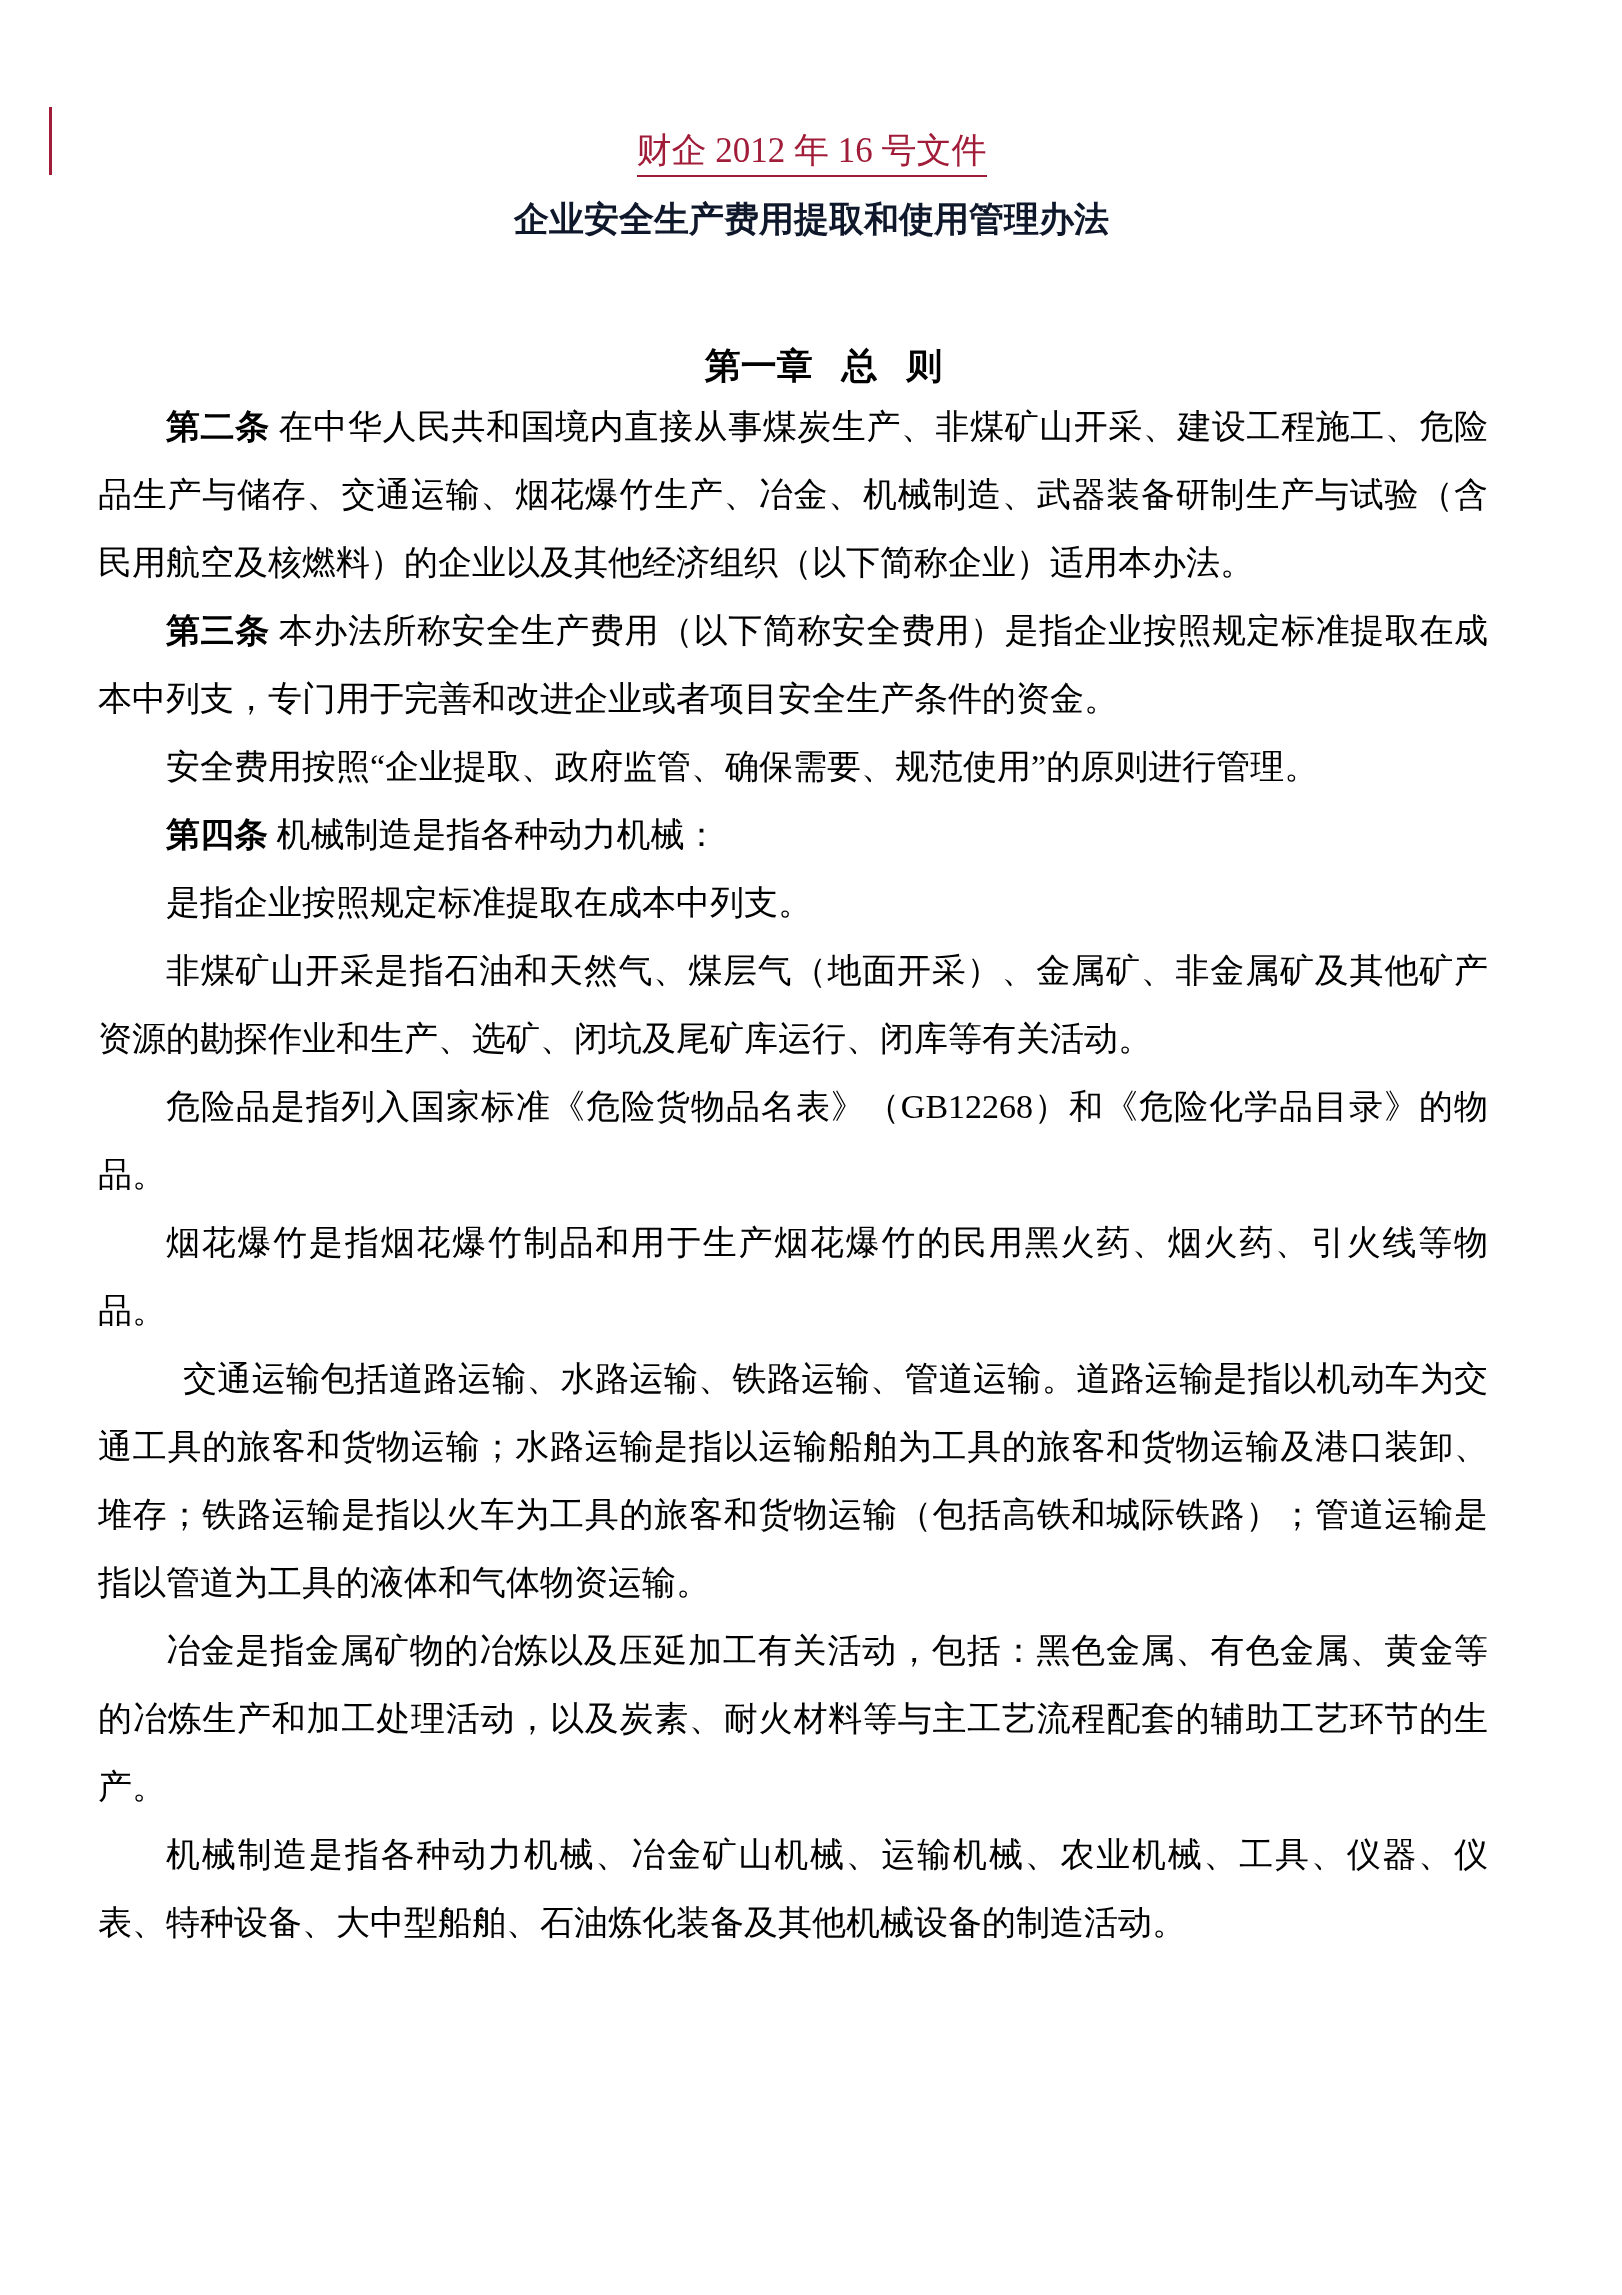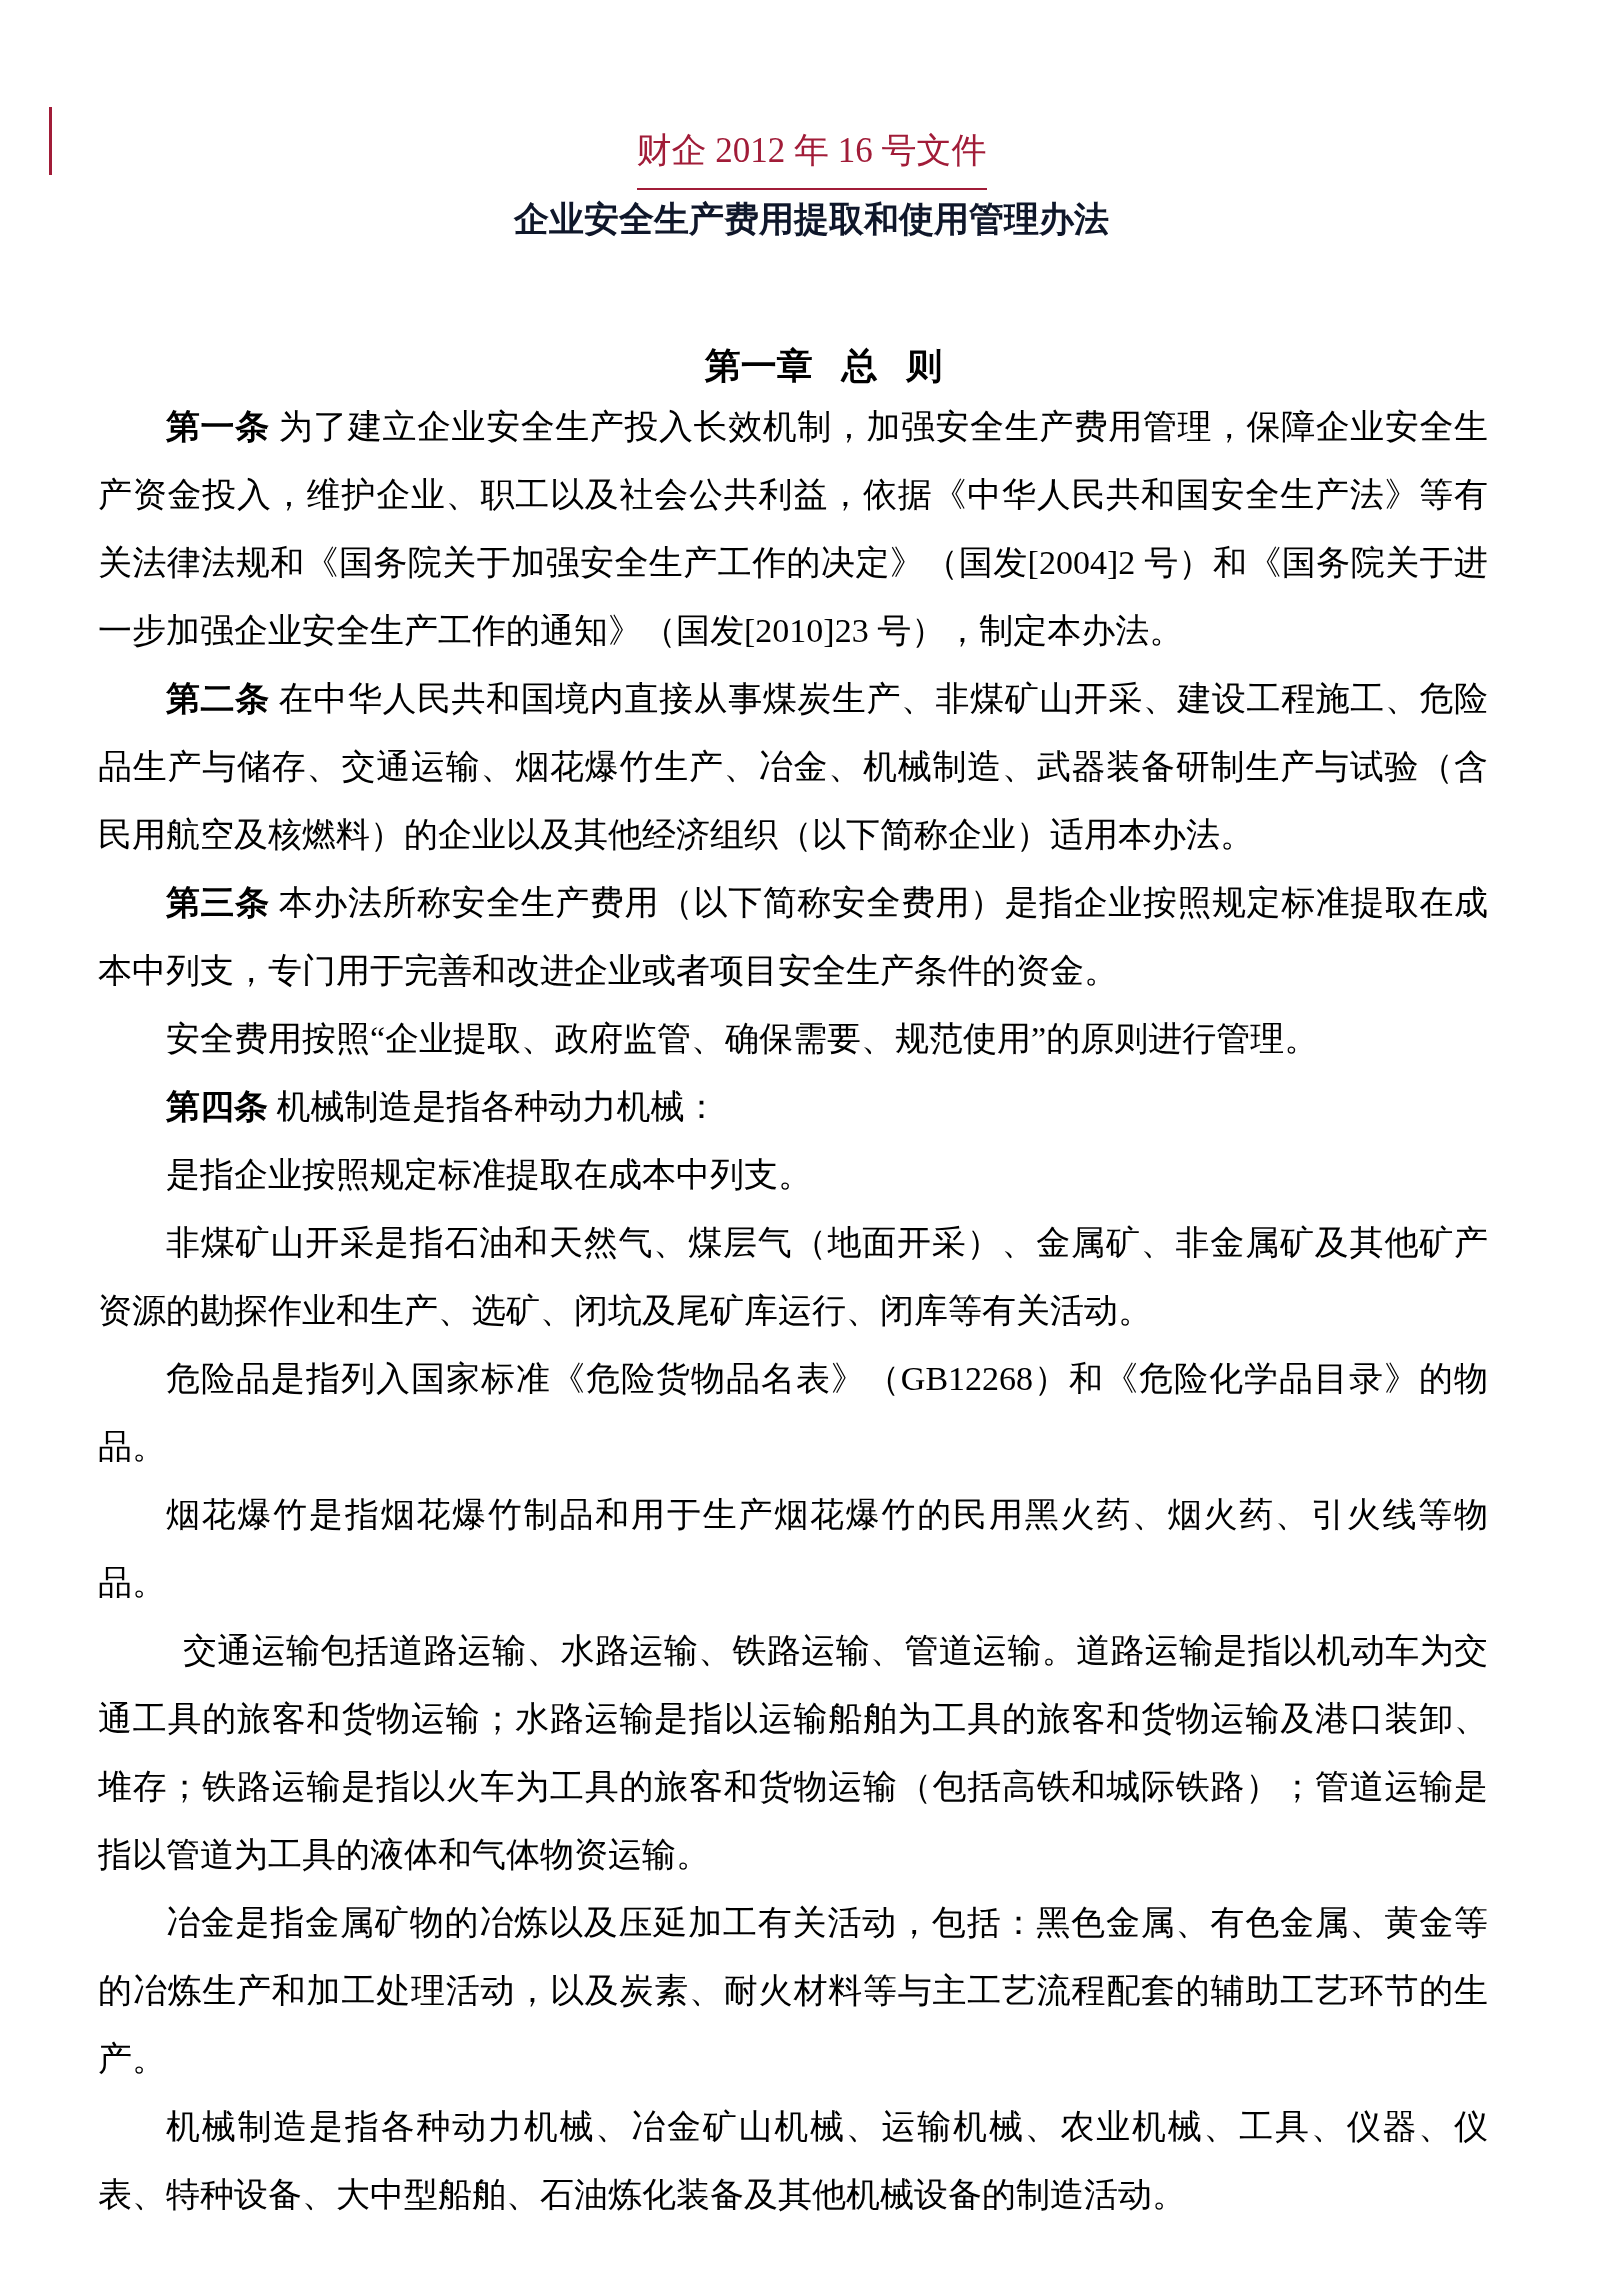--- a/index.html
+++ b/index.html
@@ -33,21 +33,21 @@
     width: 100%;
     text-align: center;
     font-size: 35px;
     line-height: 39px;
     color: #a11c38;
     font-weight: normal;
   }
   .doc-number .underline {
     display: inline-block;
     border-bottom: 2.6px solid #a11c38;
-    padding-bottom: 18px;
+    padding-bottom: 5px;
   }
   .doc-title {
     position: absolute;
     top: 200px;
     left: 0;
     width: 100%;
     margin: 0;
     text-align: center;
     font-size: 35px;
     line-height: 39px;
@@ -95,21 +95,20 @@
 
   <div class="doc-number">
     <span class="underline">财企 2012 年 16 号文件</span>
   </div>
 
   <h1 class="doc-title">企业安全生产费用提取和使用管理办法</h1>
 
   <h2 class="chapter">第一章 总 则</h2>
 
   <div class="body-text" id="body-paragraphs">
-  <p class="para"><b class="lead">第一条</b> <span class="ptext">为了建立企业安全生产投入长效机制，加强安全生产费用管理，保障企业安全生产资金投入，维护企业、职工以及社会公共利益，依据《中华人民共和国安全生产法》等有关法律法规和《国务院关于加强安全生产工作的决定》（国发[2004]2 号）和《国务院关于进一步加强企业安全生产工作的通知》（国发[2010]23 号），制定本办法。</span></p>
 
   <p class="para"><b class="lead">第二条</b> <span class="ptext">在中华人民共和国境内直接从事煤炭生产、非煤矿山开采、建设工程施工、危险品生产与储存、交通运输、烟花爆竹生产、冶金、机械制造、武器装备研制生产与试验（含民用航空及核燃料）的企业以及其他经济组织（以下简称企业）适用本办法。</span></p>
 
   <p class="para"><b class="lead">第三条</b> <span class="ptext">本办法所称安全生产费用（以下简称安全费用）是指企业按照规定标准提取在成本中列支，专门用于完善和改进企业或者项目安全生产条件的资金。</span></p>
 
   <p class="para"><span class="ptext">安全费用按照“企业提取、政府监管、确保需要、规范使用”的原则进行管理。</span></p>
 
   <p class="para"><b class="lead">第四条</b> <span class="ptext">机械制造是指各种动力机械：</span></p>
 
   <p class="para"><span class="ptext">是指企业按照规定标准提取在成本中列支。</span></p>

